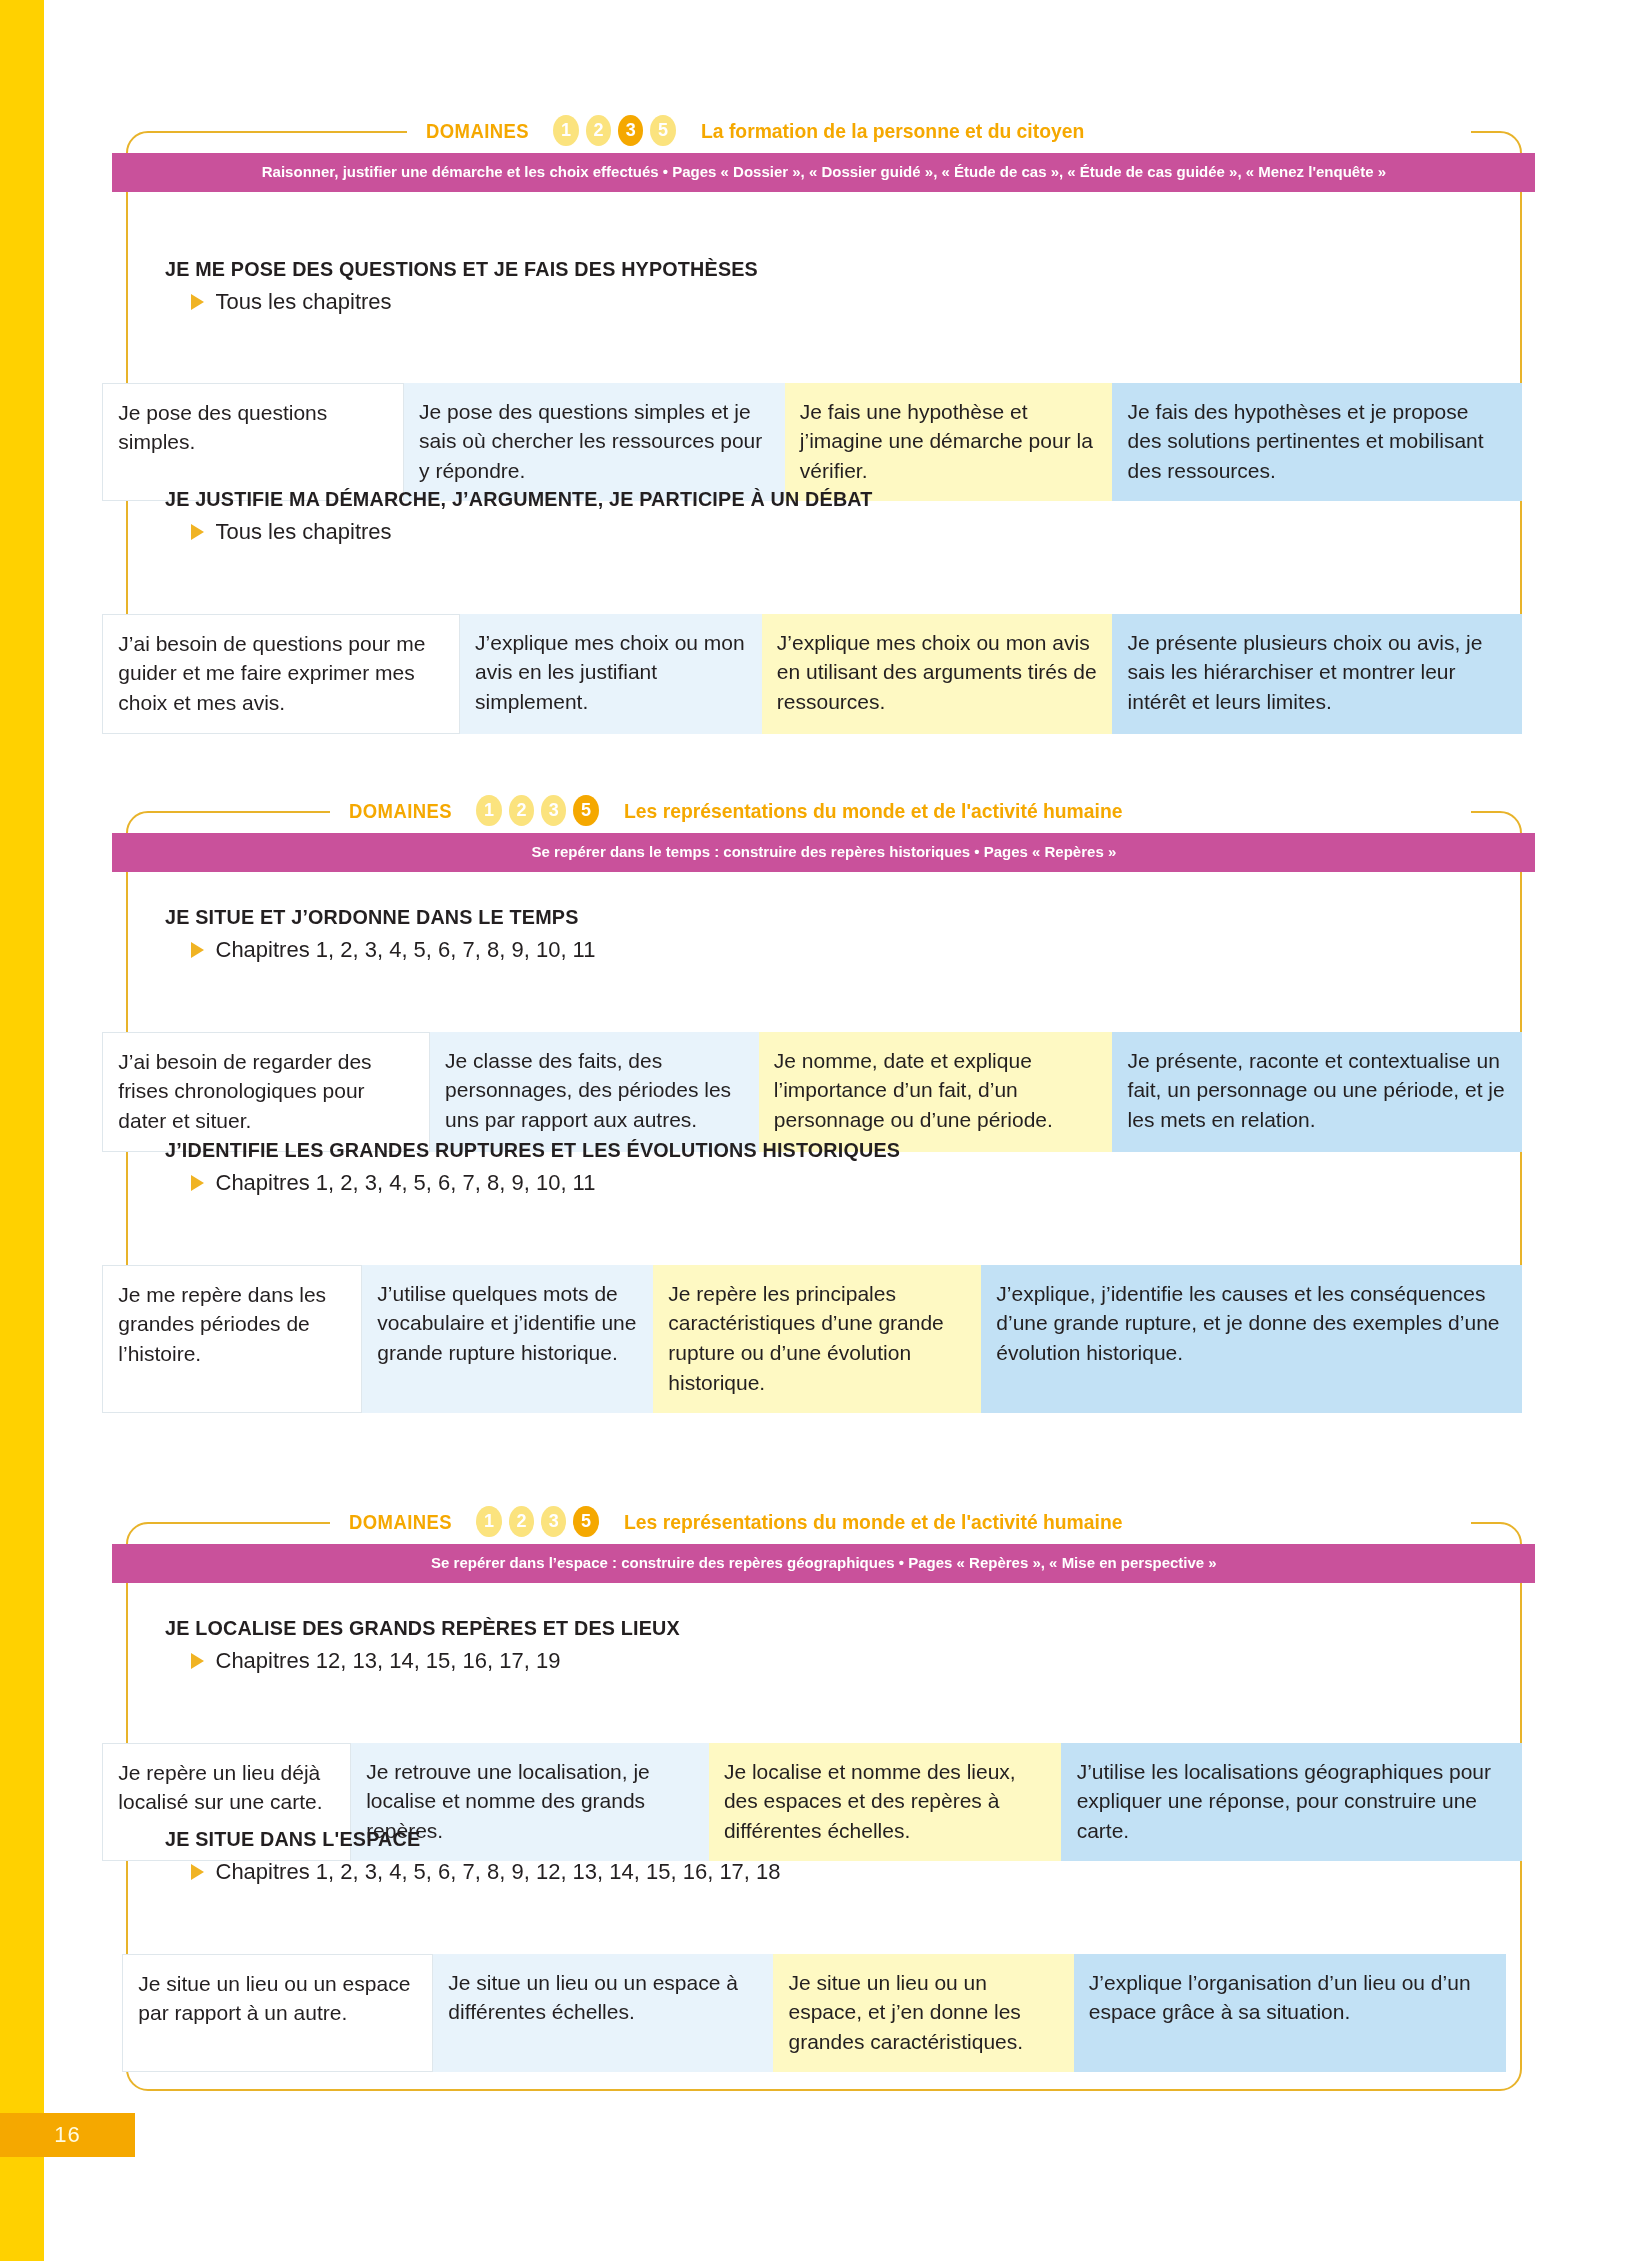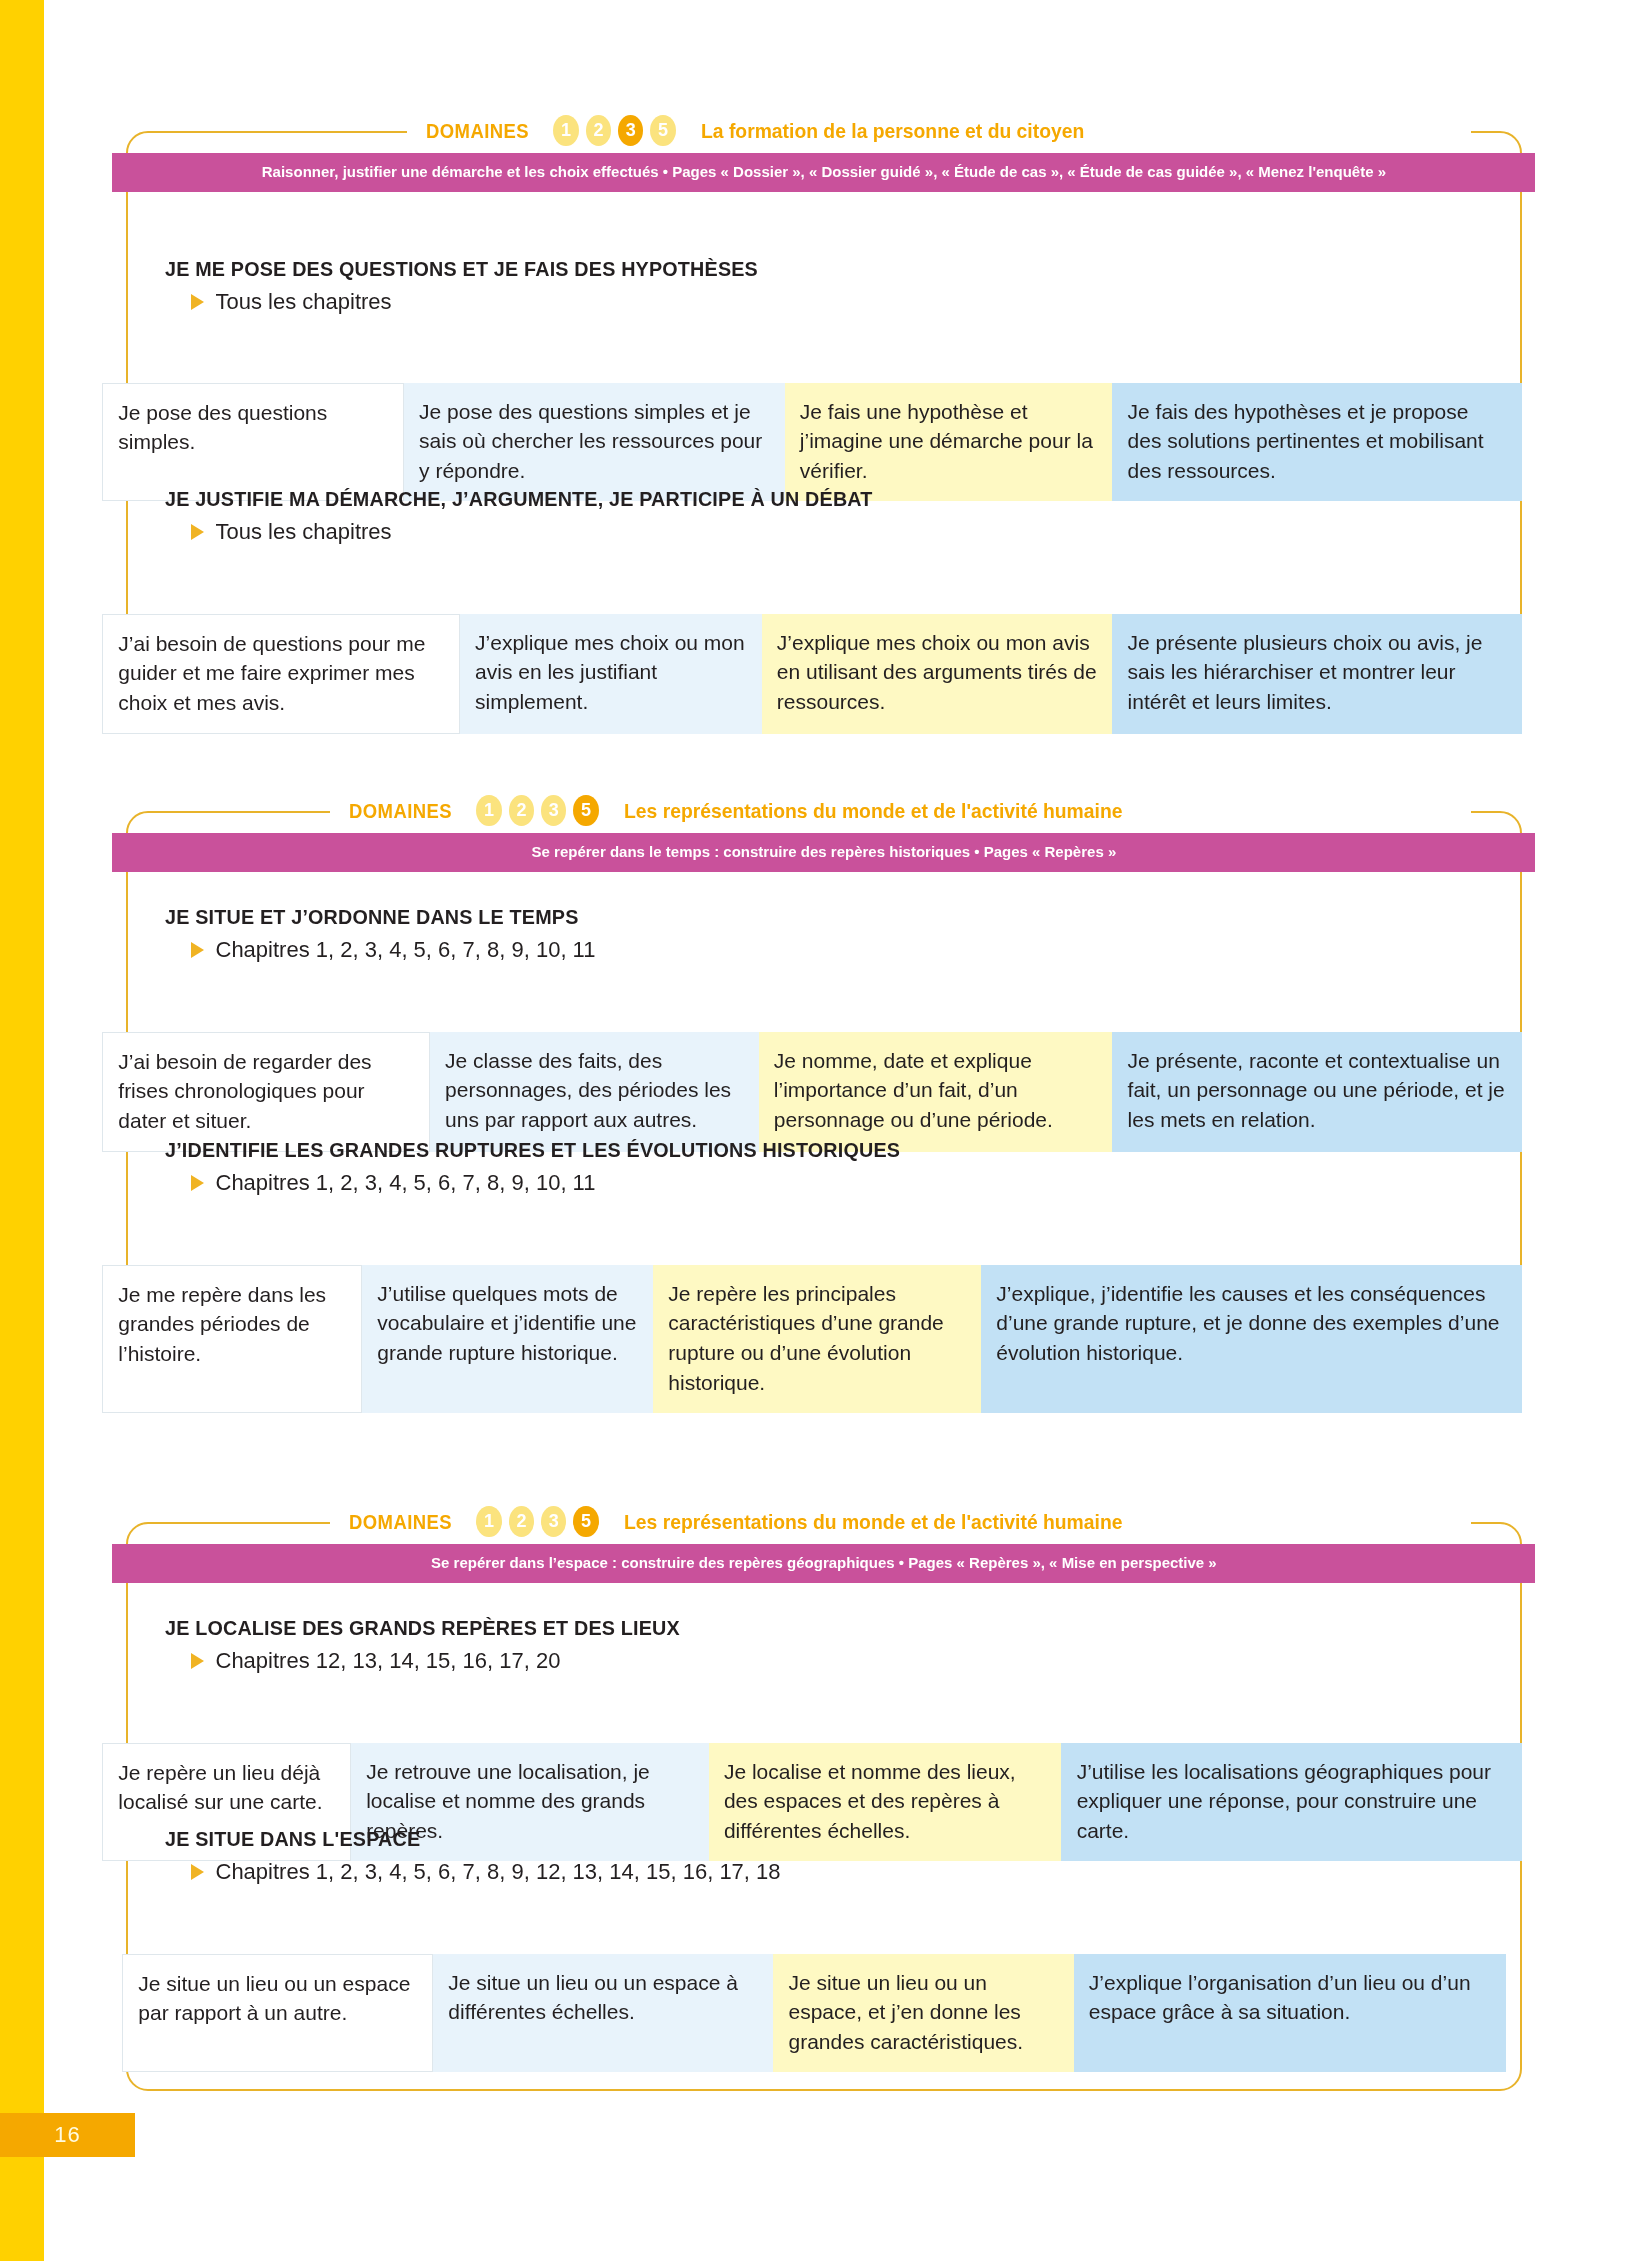--- a/index.html
+++ b/index.html
@@ -320,21 +320,21 @@
       </span>
       <span class="block-title">Les représentations du monde et de l'activité humaine</span>
     </div>
 
     <div class="banner" style="top:22px;">Se repérer dans l’espace : construire des repères géographiques • Pages « Repères », « Mise en perspective »</div>
 
     <div class="sub" style="top:94px;">
       <div class="sub-title">JE LOCALISE DES GRANDS REPÈRES ET DES LIEUX</div>
       <div class="sub-chapters">
         <span class="tri"></span>
-        <span class="sub-chapters-text">Chapitres 12, 13, 14, 15, 16, 17, 20</span>
+        <span class="sub-chapters-text">Chapitres 12, 13, 14, 15, 16, 17, 19</span>
       </div>
     </div>
 
     <div class="levels" style="top:189px; left:-24px; width:1420px;">
       <div class="cell l1" style="width:249px;">Je repère un lieu déjà localisé sur une carte.</div>
       <div class="cell l2" style="width:358px;">Je retrouve une localisation, je localise et nomme des grands repères.</div>
       <div class="cell l3" style="width:353px;">Je localise et nomme des lieux, des espaces et des repères à différentes échelles.</div>
       <div class="cell l4" style="width:461px;">J’utilise les localisations géographiques pour expliquer une réponse, pour construire une carte.</div>
     </div>
 

